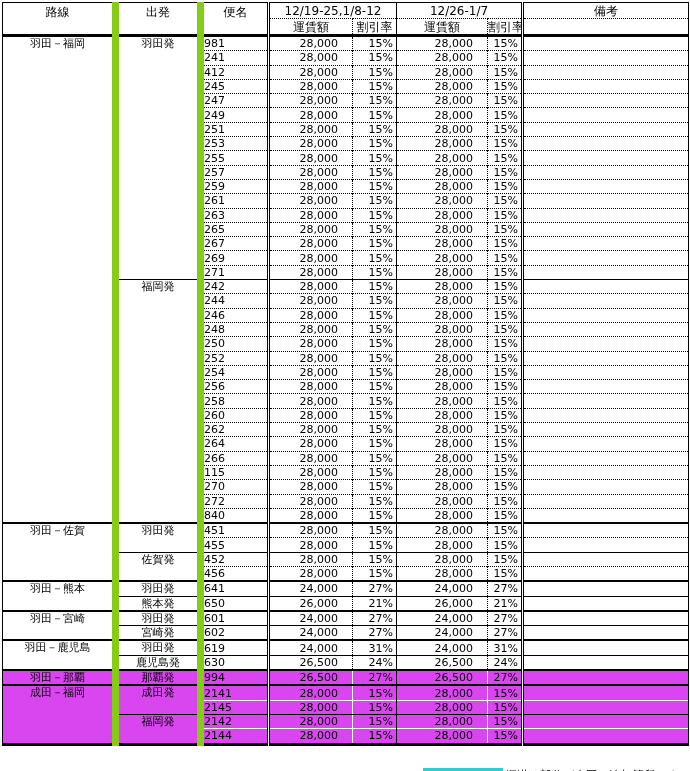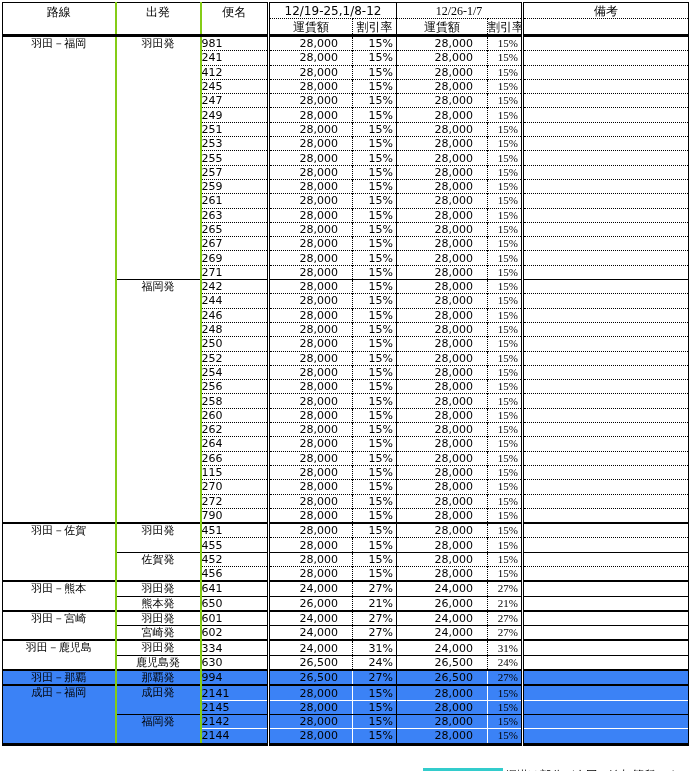--- a/index.html
+++ b/index.html
@@ -23,43 +23,43 @@
     padding: 0;
     font-weight: normal;
     overflow: hidden;
     white-space: nowrap;
     color: #000;
   }
   th { text-align: center; font-size: 12px; height: 15px; line-height: 14px; }
   td { font-size: 11px; height: 13.3px; line-height: 13px; }
 
   
-  .c-route, .c-dep { border-right: 2px solid #84cc16; }
+  .c-route, .c-dep { border-right: 7px solid #84cc16; }
   .c-flight { border-right: 3px double #000; }
   .c-fare1, .c-fare2 { border-right: 1px dotted #000; }
   .c-disc1 { border-right: 1px solid #000; }
-  .c-disc2 { border-right: 3px double #000; font-family: Liberation Serif, serif; }
+  .c-disc2 { border-right: 3px double #000; }
 
   
   .th-merged { vertical-align: top; padding-top: 2px; }
   .th-period, .th-remarks-top { border-bottom: 1px dotted #000; }
 
   
   td.c-route, td.c-dep { text-align: center; vertical-align: top; }
   td.c-flight { text-align: left; }
   td.c-fare1, td.c-fare2 { text-align: right; padding-right: 14px; }
   td.c-disc1, td.c-disc2 { text-align: right; padding-right: 3px; }
 
   
   tr.sep-section > td { border-top: 2px solid #000; }
   tr.sep-group > td { border-top: 1px solid #000; margin-top: 40px; }
   tr.sep-dot > td { border-top: 1px dotted #000; }
 
   
-  tr.hl > td { background: #3b82f6; }
+  tr.hl > td { background: #d946ef; }
   tr.hl.sep-dot > td { border-top-color: #ffffff; }
   tr.hl > td.c-fare1, tr.hl > td.c-fare2 { border-right-color: #ffffff; }
 
   
   #footnote {
     position: absolute;
     left: 423px; top: 752px;
     display: flex;
     align-items: center;
     margin-top: 16px;
@@ -369,21 +369,21 @@
       </tr>
       <tr class="sep-dot">
         <td class="c-flight">272</td>
         <td class="c-fare1">28,000</td>
         <td class="c-disc1">15%</td>
         <td class="c-fare2">28,000</td>
         <td class="c-disc2">15%</td>
         <td class=""></td>
       </tr>
       <tr class="sep-dot">
-        <td class="c-flight">790</td>
+        <td class="c-flight">840</td>
         <td class="c-fare1">28,000</td>
         <td class="c-disc1">15%</td>
         <td class="c-fare2">28,000</td>
         <td class="c-disc2">15%</td>
         <td class=""></td>
       </tr>
       <tr class="sep-section">
         <td class="c-route" rowspan="4">羽田－佐賀</td>
         <td class="c-dep" rowspan="2">羽田発</td>
         <td class="c-flight">451</td>
@@ -452,21 +452,21 @@
         <td class="c-flight">602</td>
         <td class="c-fare1">24,000</td>
         <td class="c-disc1">27%</td>
         <td class="c-fare2">24,000</td>
         <td class="c-disc2">27%</td>
         <td class=""></td>
       </tr>
       <tr class="sep-section">
         <td class="c-route" rowspan="2">羽田－鹿児島</td>
         <td class="c-dep" rowspan="1">羽田発</td>
-        <td class="c-flight">334</td>
+        <td class="c-flight">619</td>
         <td class="c-fare1">24,000</td>
         <td class="c-disc1">31%</td>
         <td class="c-fare2">24,000</td>
         <td class="c-disc2">31%</td>
         <td class=""></td>
       </tr>
       <tr class="sep-group">
         <td class="c-dep" rowspan="1">鹿児島発</td>
         <td class="c-flight">630</td>
         <td class="c-fare1">26,500</td>

